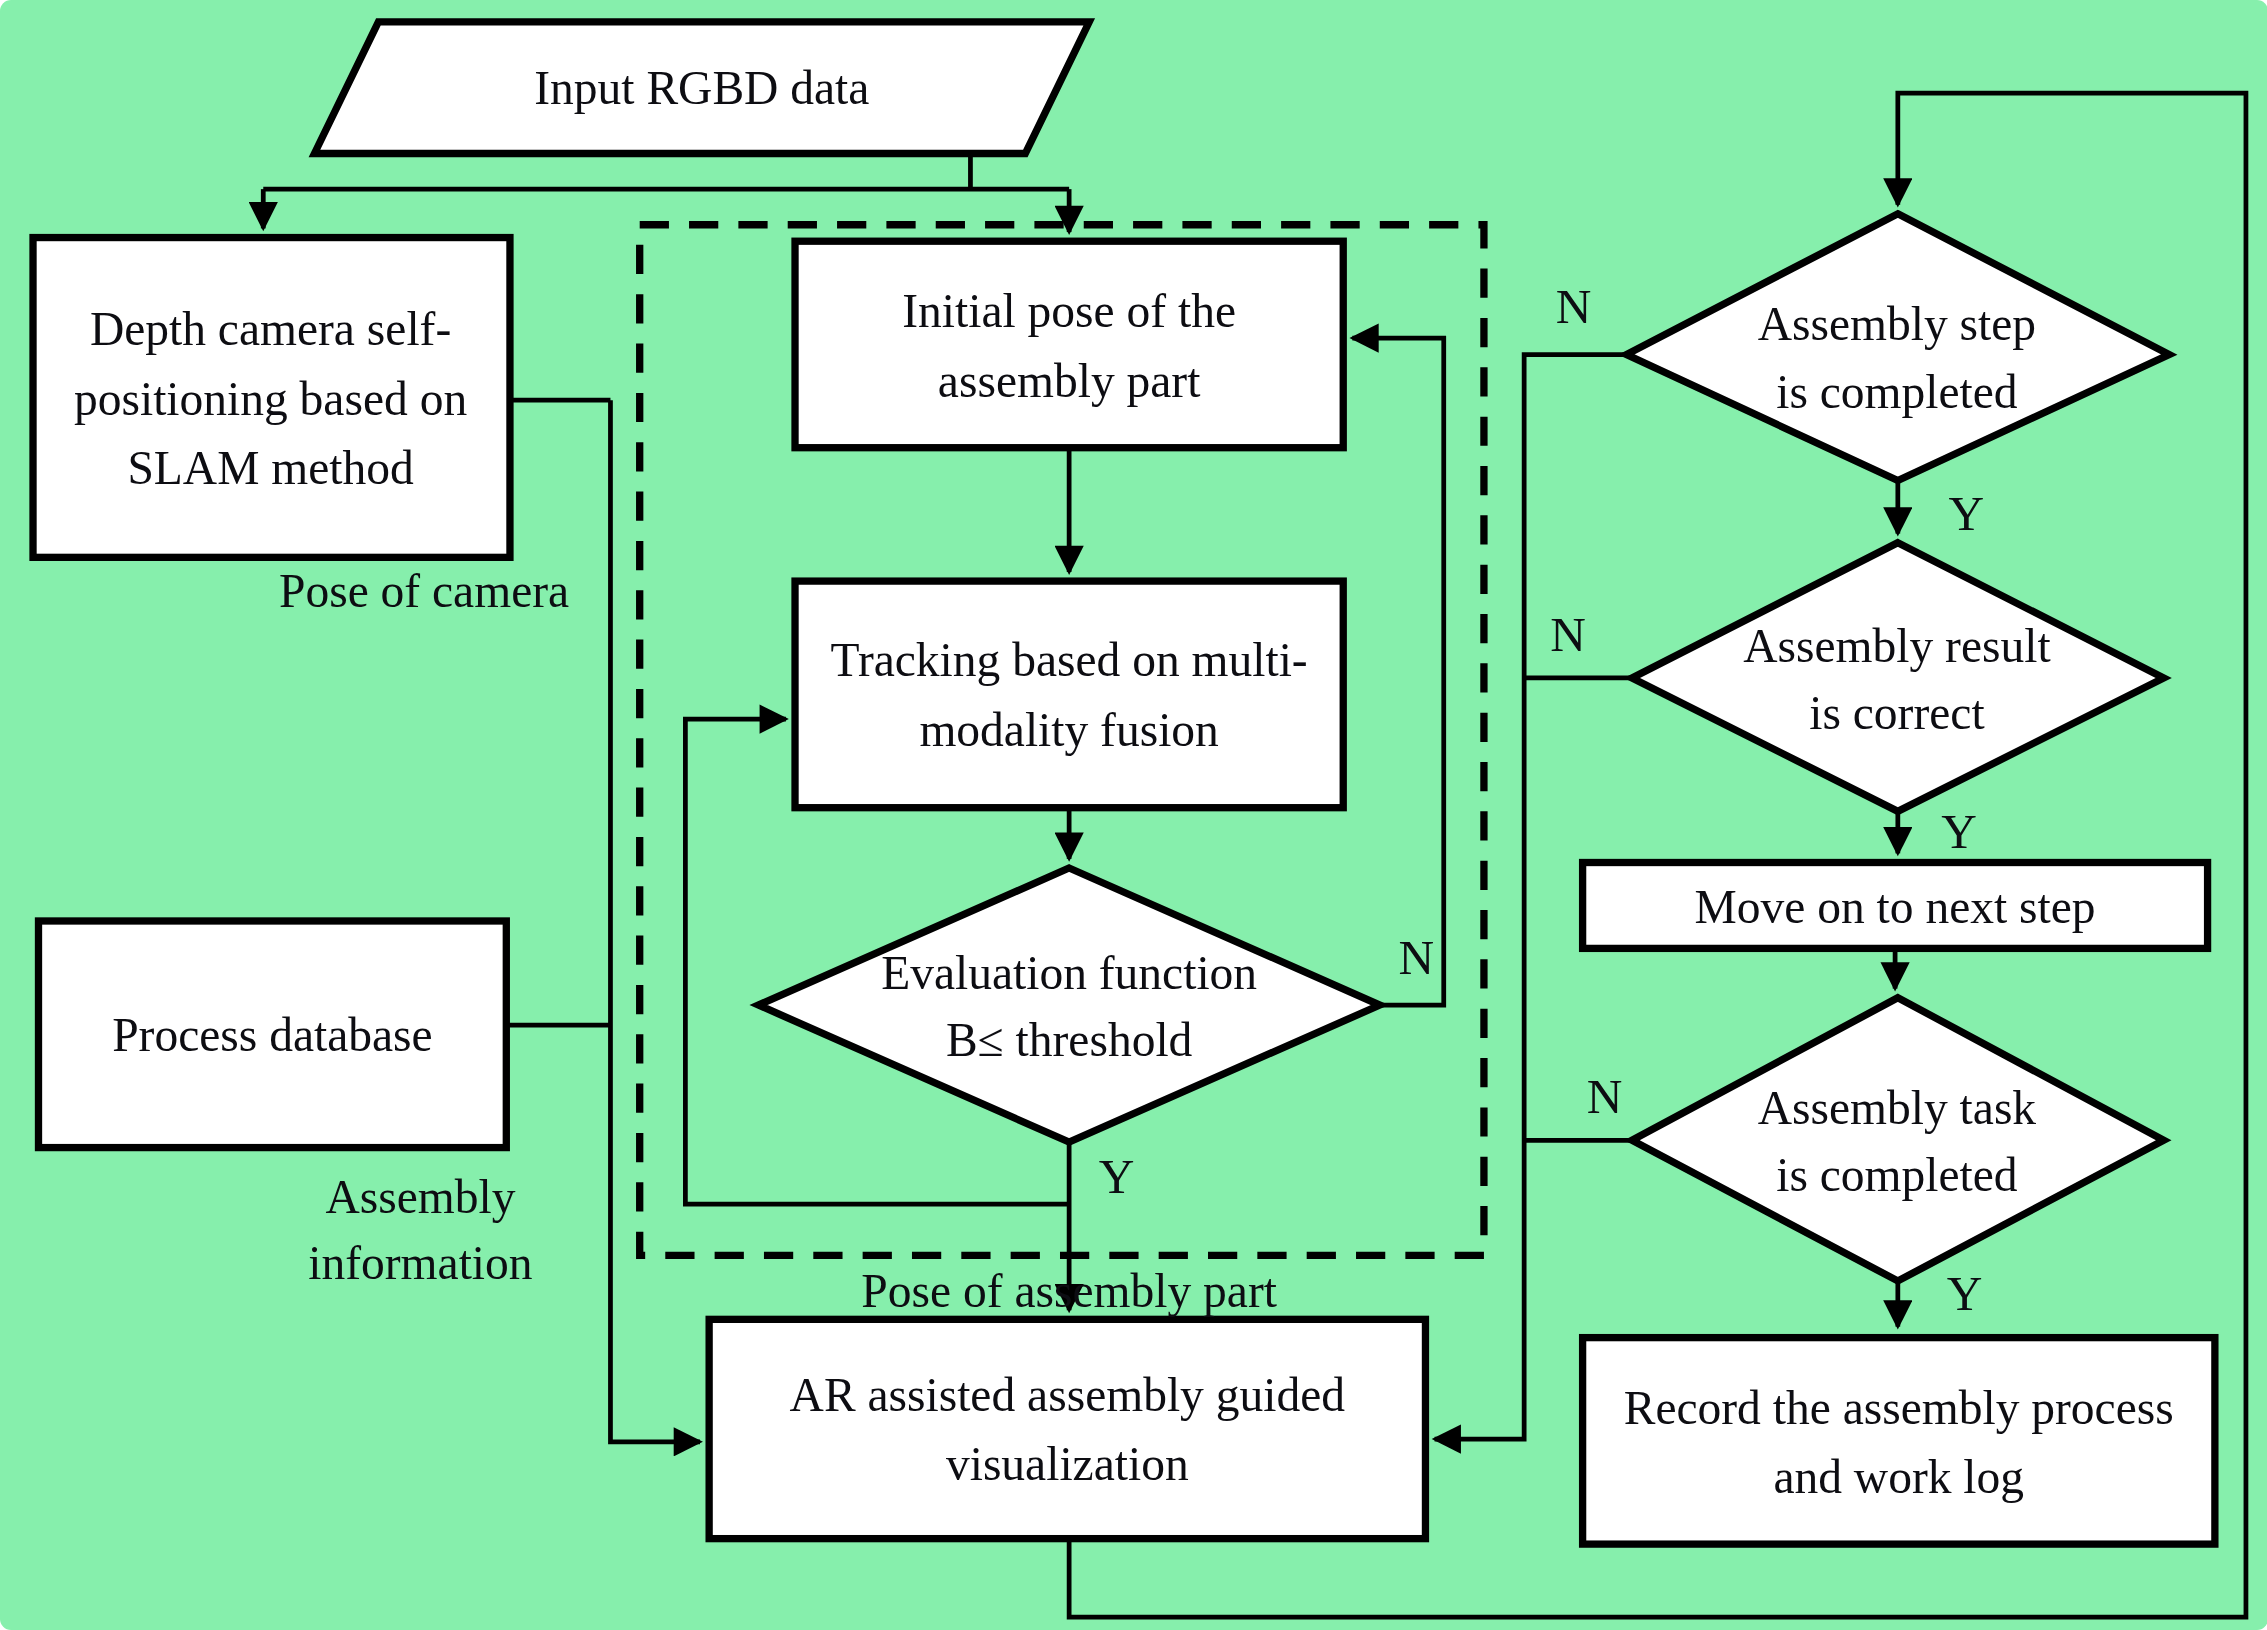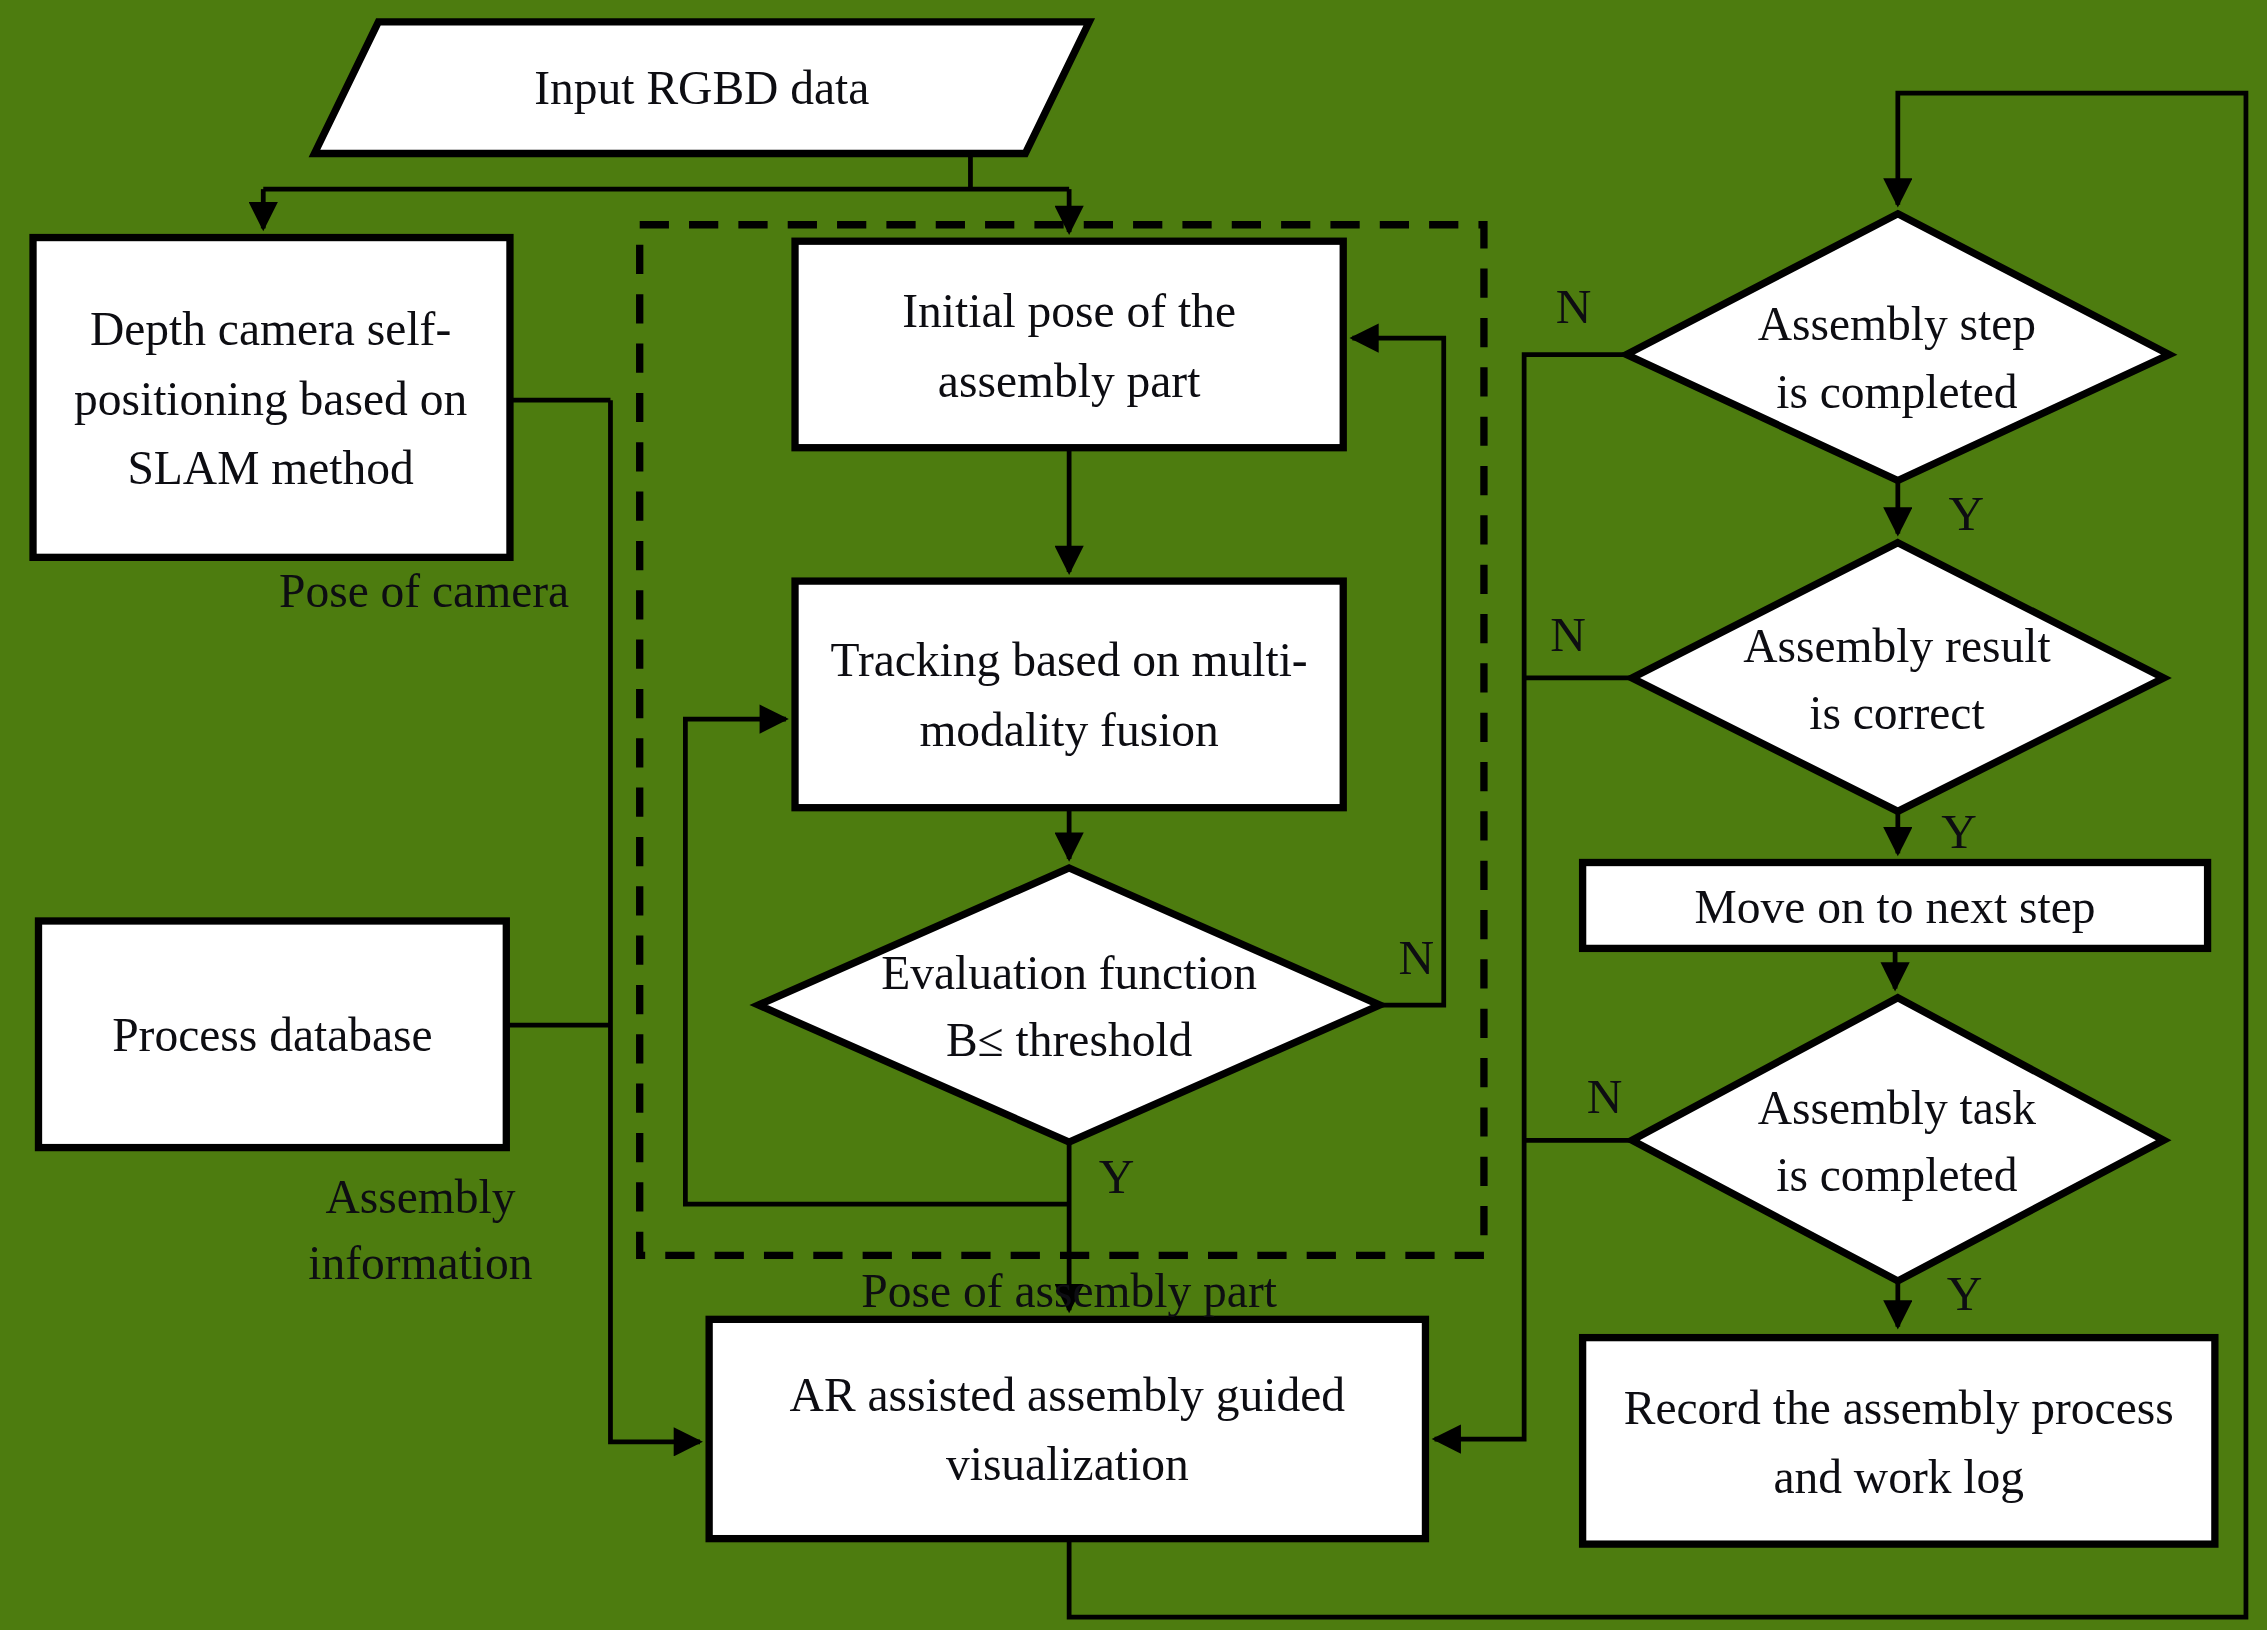--- a/index.html
+++ b/index.html
@@ -1,16 +1,16 @@
 <!DOCTYPE html>
 <html style="font-size:14.6px"><head>
 <meta charset="utf-8">
 <style>
   html,body{margin:0;padding:0;background:#ffffff;}
-  .stage{width:2268px;height:1630px;background:#4d7c0f;overflow:hidden;}
+  .stage{width:2268px;height:1630px;background:#86efac;overflow:hidden;border-radius:11px;}
   svg{display:block;}
   .node{fill:#ffffff;stroke:#000000;stroke-width:4;}
   .dashed{fill:none;stroke:#000000;stroke-width:4;stroke-dasharray:16 11;}
   .edge{fill:none;stroke:#000000;stroke-width:2.6;}
   .lbl{font-family:"Liberation Serif","DejaVu Serif",serif;font-size:26px;fill:#0d0d12;text-anchor:middle;}
   .yn{font-family:"Liberation Serif","DejaVu Serif",serif;font-size:27px;fill:#0d0d12;text-anchor:middle;}
 </style>
 </head>
 <body>
 

